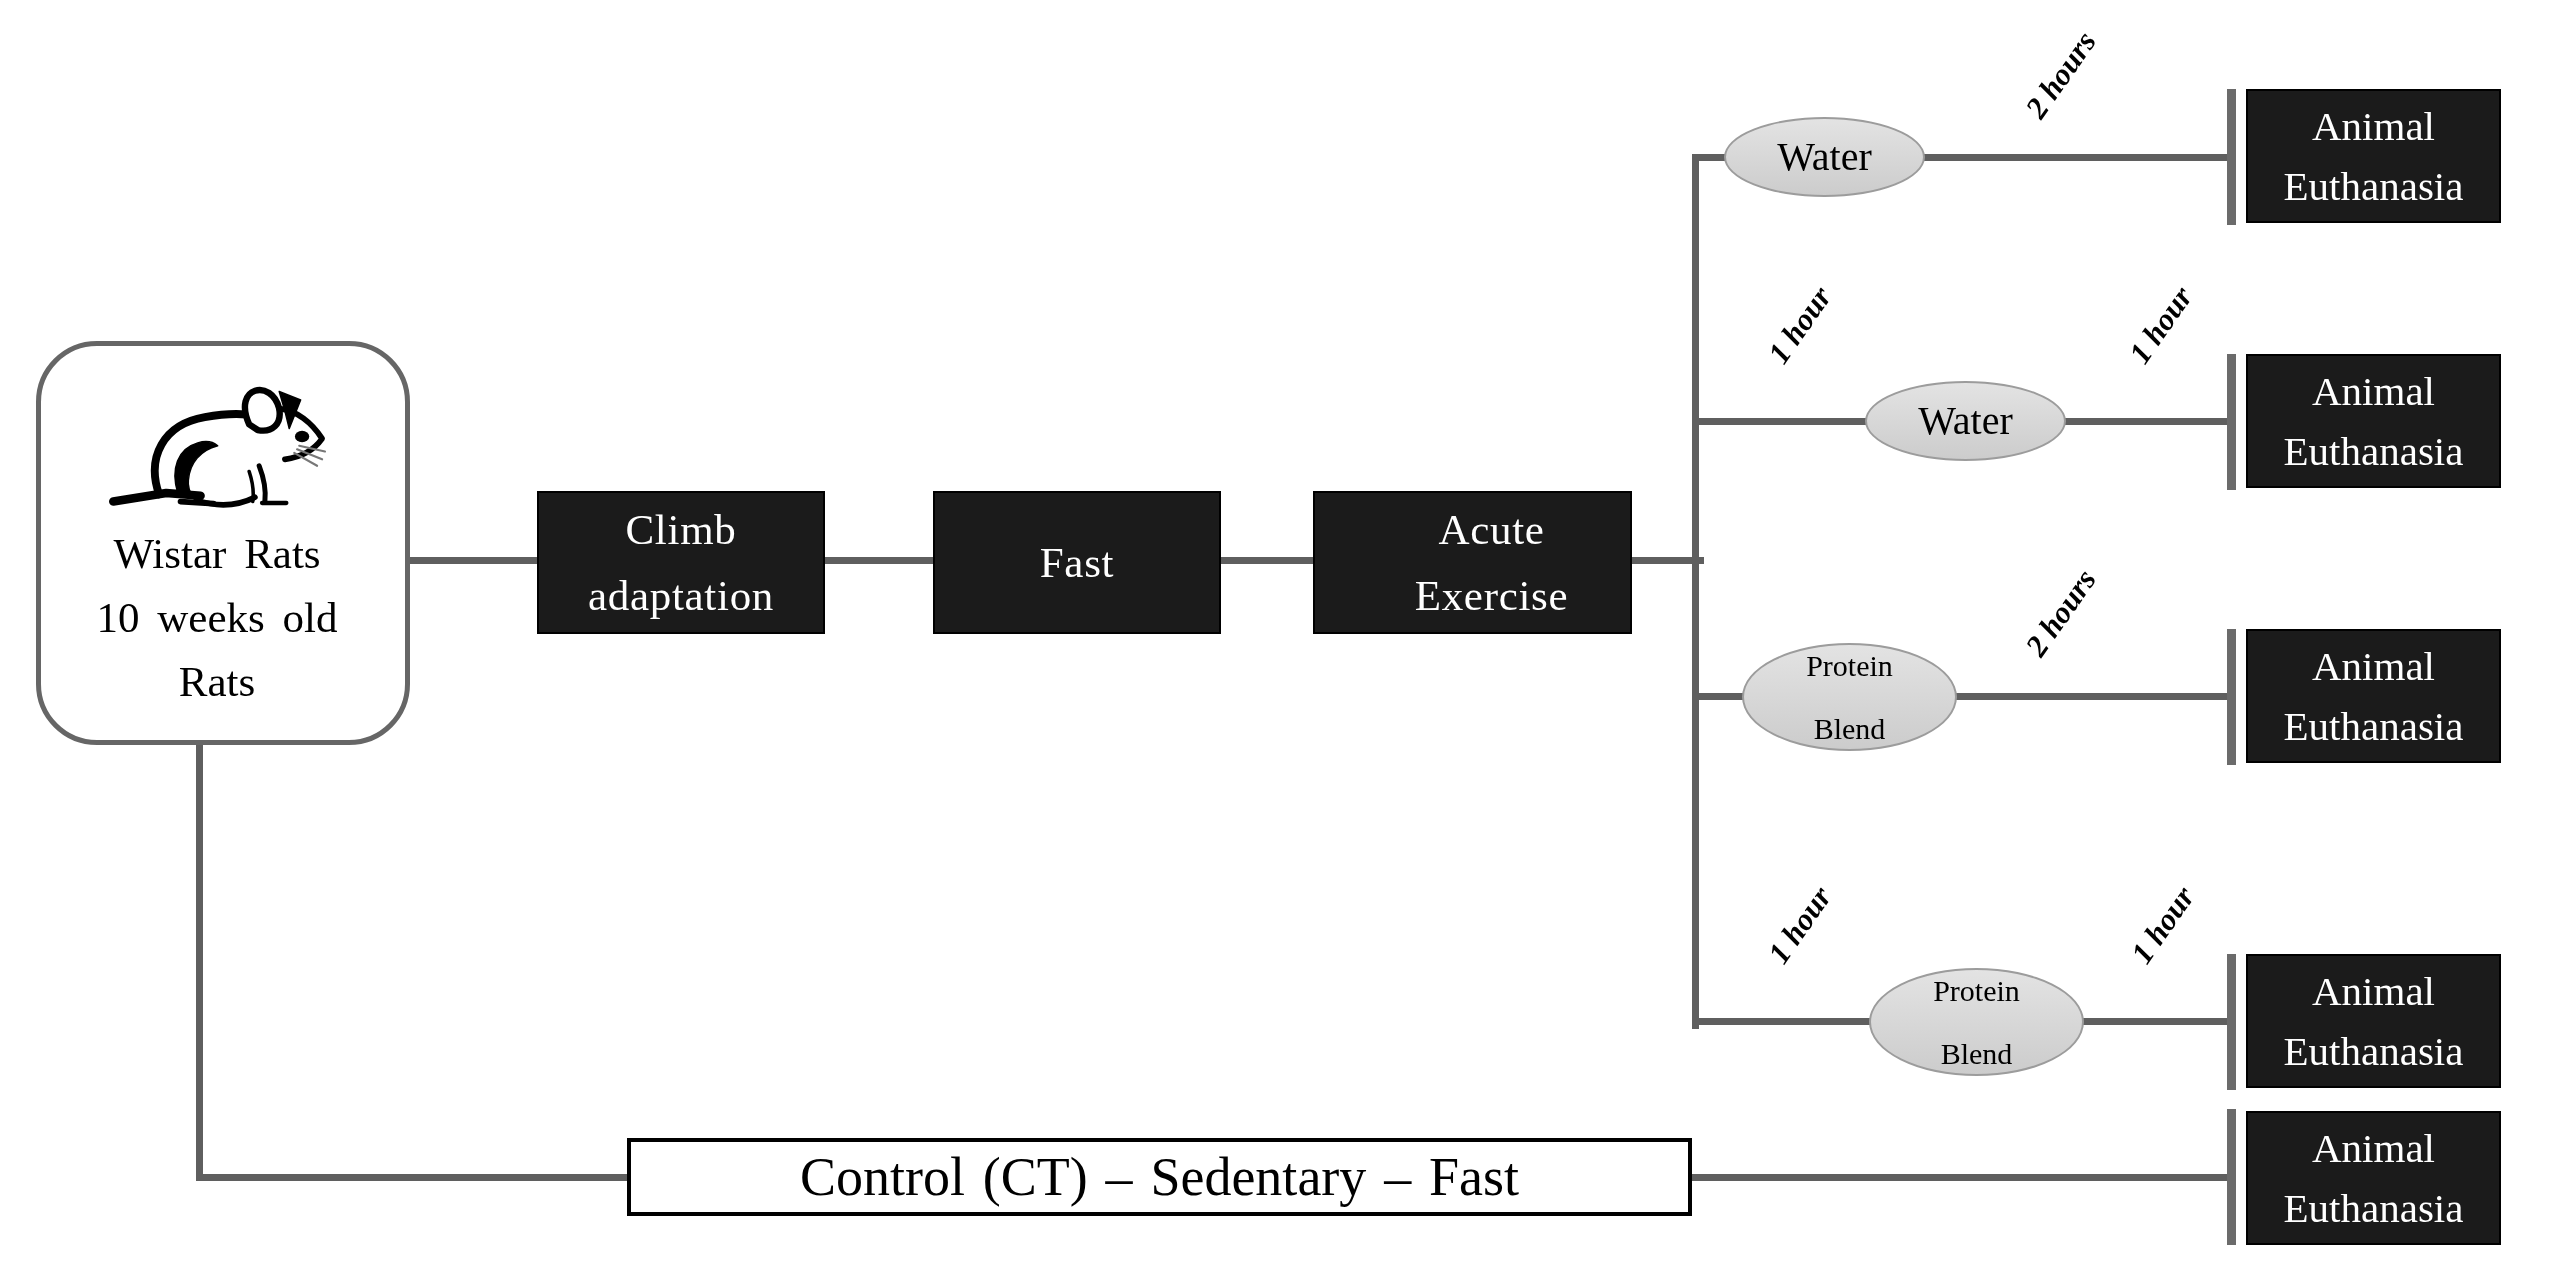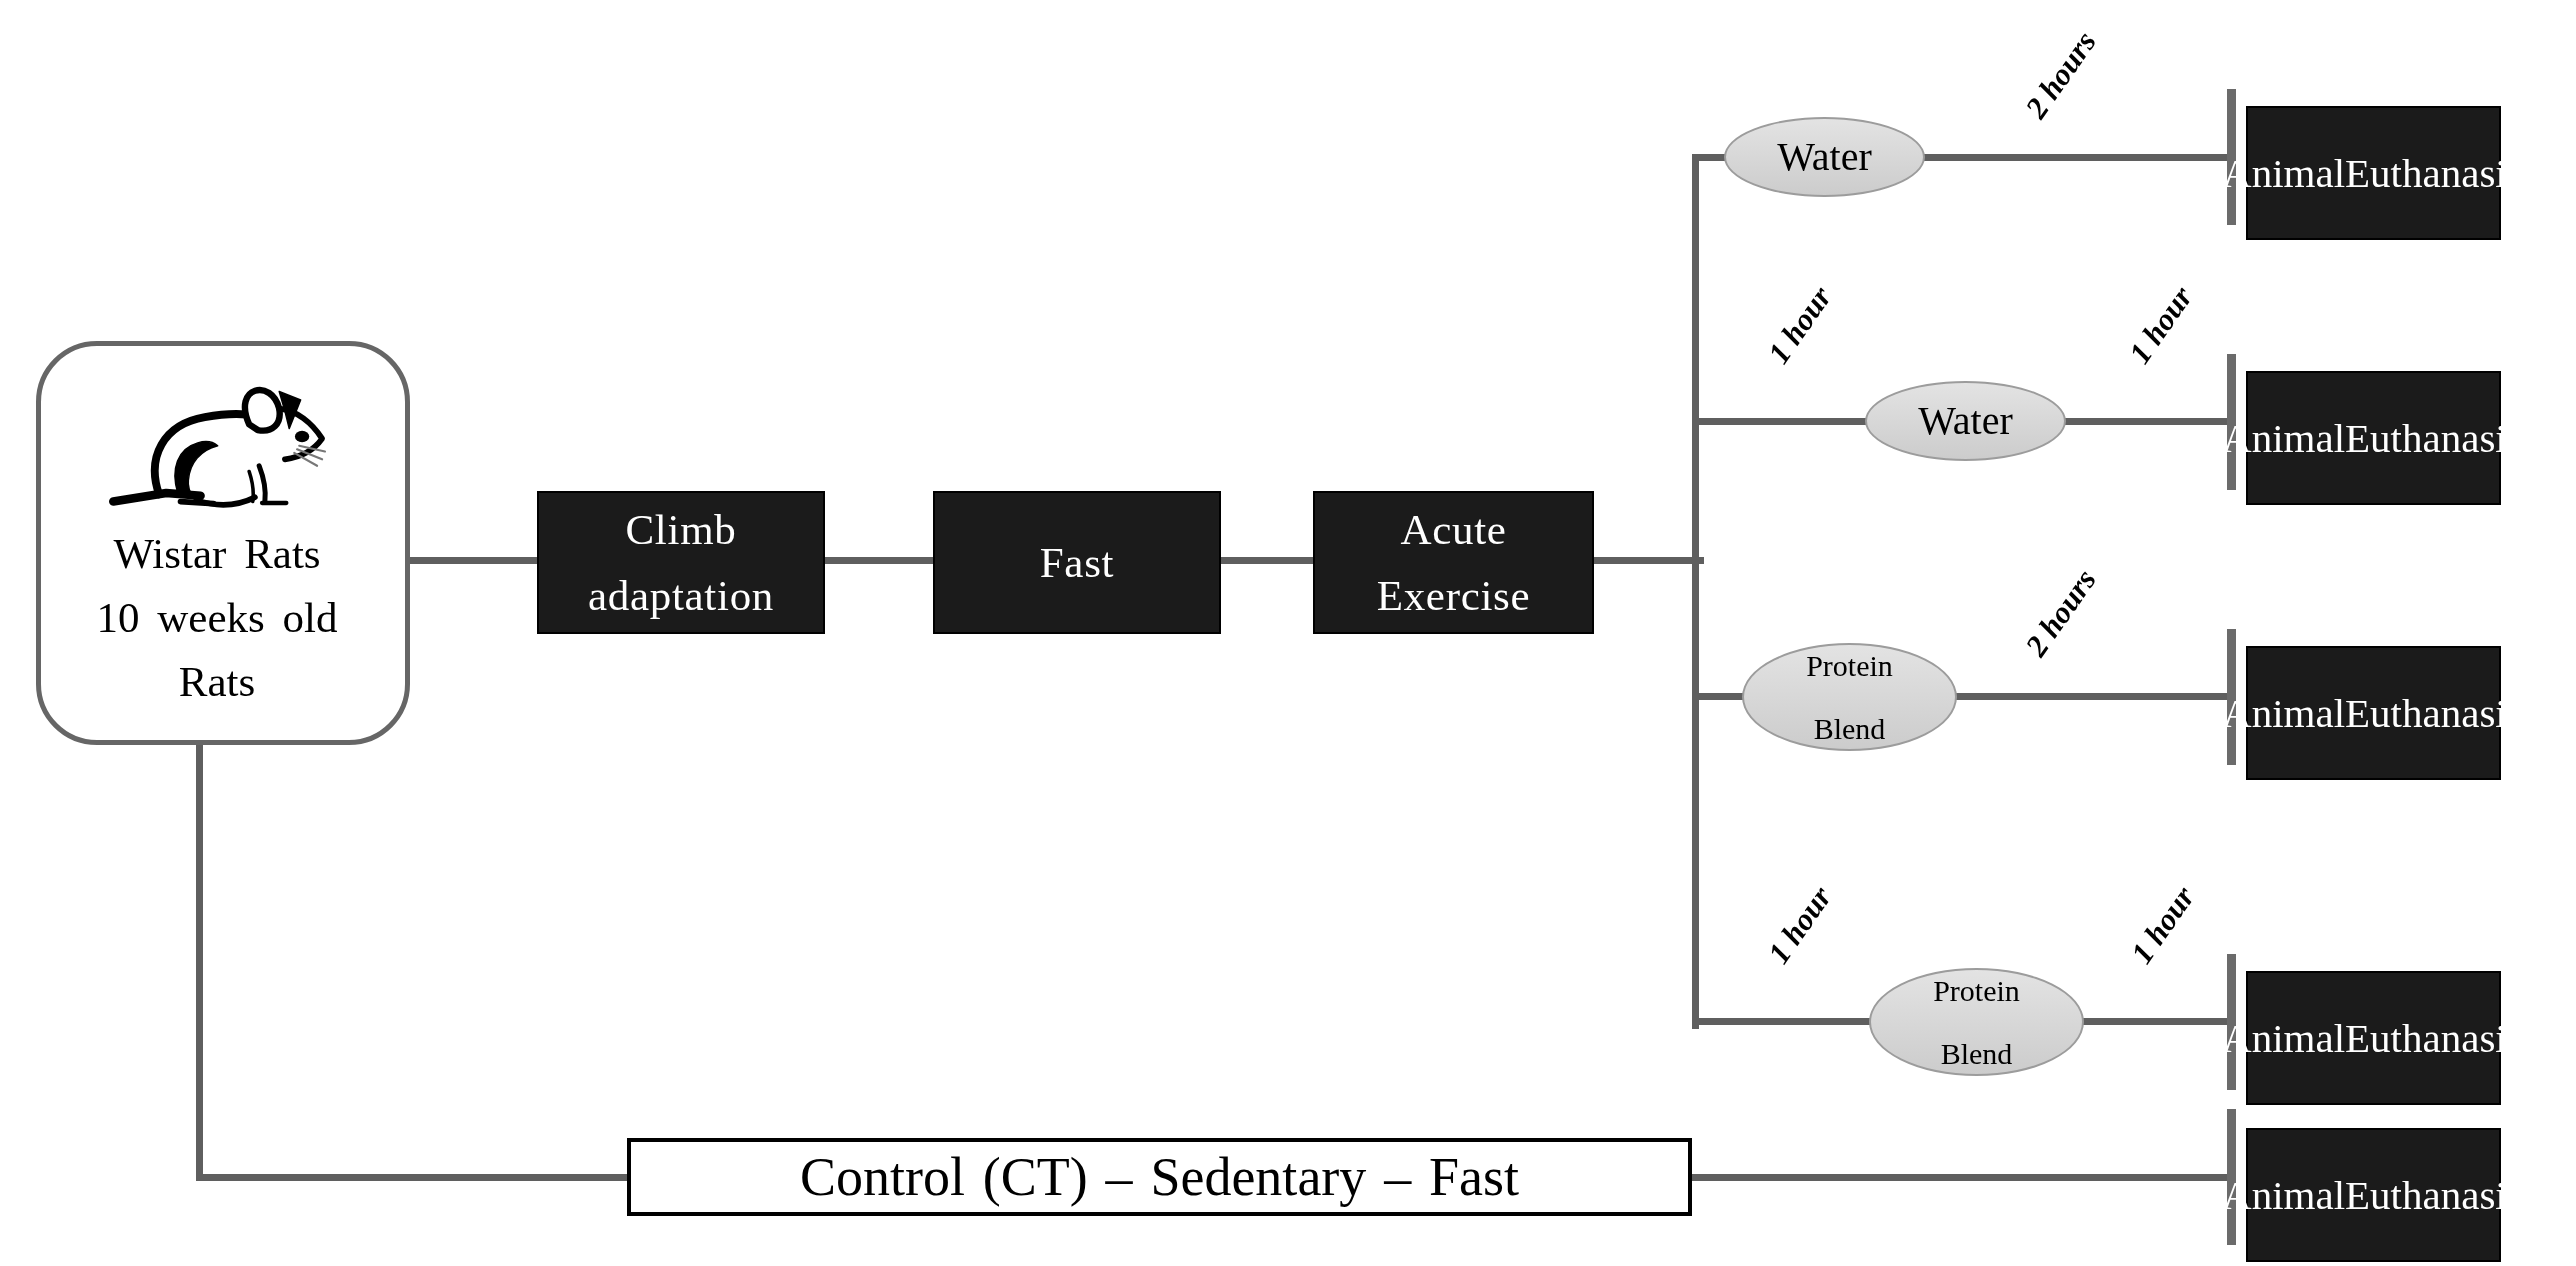--- a/index.html
+++ b/index.html
@@ -10,22 +10,22 @@
   .hline{position:absolute;height:7.1px;background:#5f5f5f;}
   .vline{position:absolute;width:7.1px;background:#5f5f5f;}
   .tick{position:absolute;width:8.6px;height:136px;background:#6b6b6b;}
   .process-box{
     position:absolute;background:#1b1b1b;border:2.1px solid #000;
     display:flex;flex-direction:column;align-items:center;justify-content:center;
     color:#fff;font-size:43px;line-height:66px;text-align:center;letter-spacing:0.7px;
   }
   .end-box{
     position:absolute;left:2246px;width:251px;height:130px;background:#1b1b1b;border:2.9px solid #000;
-    display:flex;flex-direction:row;align-items:center;justify-content:center;
-    color:#fff;font-size:41px;line-height:60px;text-align:center;margin-top:17px;
+    display:flex;flex-direction:column;align-items:center;justify-content:center;
+    color:#fff;font-size:41px;line-height:60px;text-align:center;
   }
   .supplement{
     position:absolute;border-radius:50%;
     background:linear-gradient(#e3e3e3,#cccccc);
     border:2.1px solid #9c9c9c;
     display:flex;flex-direction:column;align-items:center;justify-content:center;
     font-size:40px;line-height:40px;text-align:center;color:#000;
   }
   .supplement.two-line{font-size:30px;line-height:41px;justify-content:space-between;}
   .time-label{
@@ -94,21 +94,21 @@
     </div>
   </div>
 
   <div class="process-box lift" style="left:537px;top:491px;width:284px;height:139px;">
     <div>Climb</div>
     <div>adaptation</div>
   </div>
   <div class="process-box lift" style="left:933px;top:491px;width:284px;height:139px;">
     <div>Fast</div>
   </div>
-  <div class="process-box lift" style="left:1313px;top:491px;width:277px;height:139px;">
+  <div class="process-box lift" style="left:1313px;top:491px;width:277px;height:139px;padding-left:38px;">
     <div>Acute</div>
     <div>Exercise</div>
   </div>
 
   <div class="supplement lift" style="left:1724px;top:117px;width:197px;height:76px;">
     <div>Water</div>
   </div>
   <div class="time-label lift" style="left:2061px;top:75px;">2 hours</div>
   <div class="end-box lift" style="top:89px;">
     <div>Animal</div>

